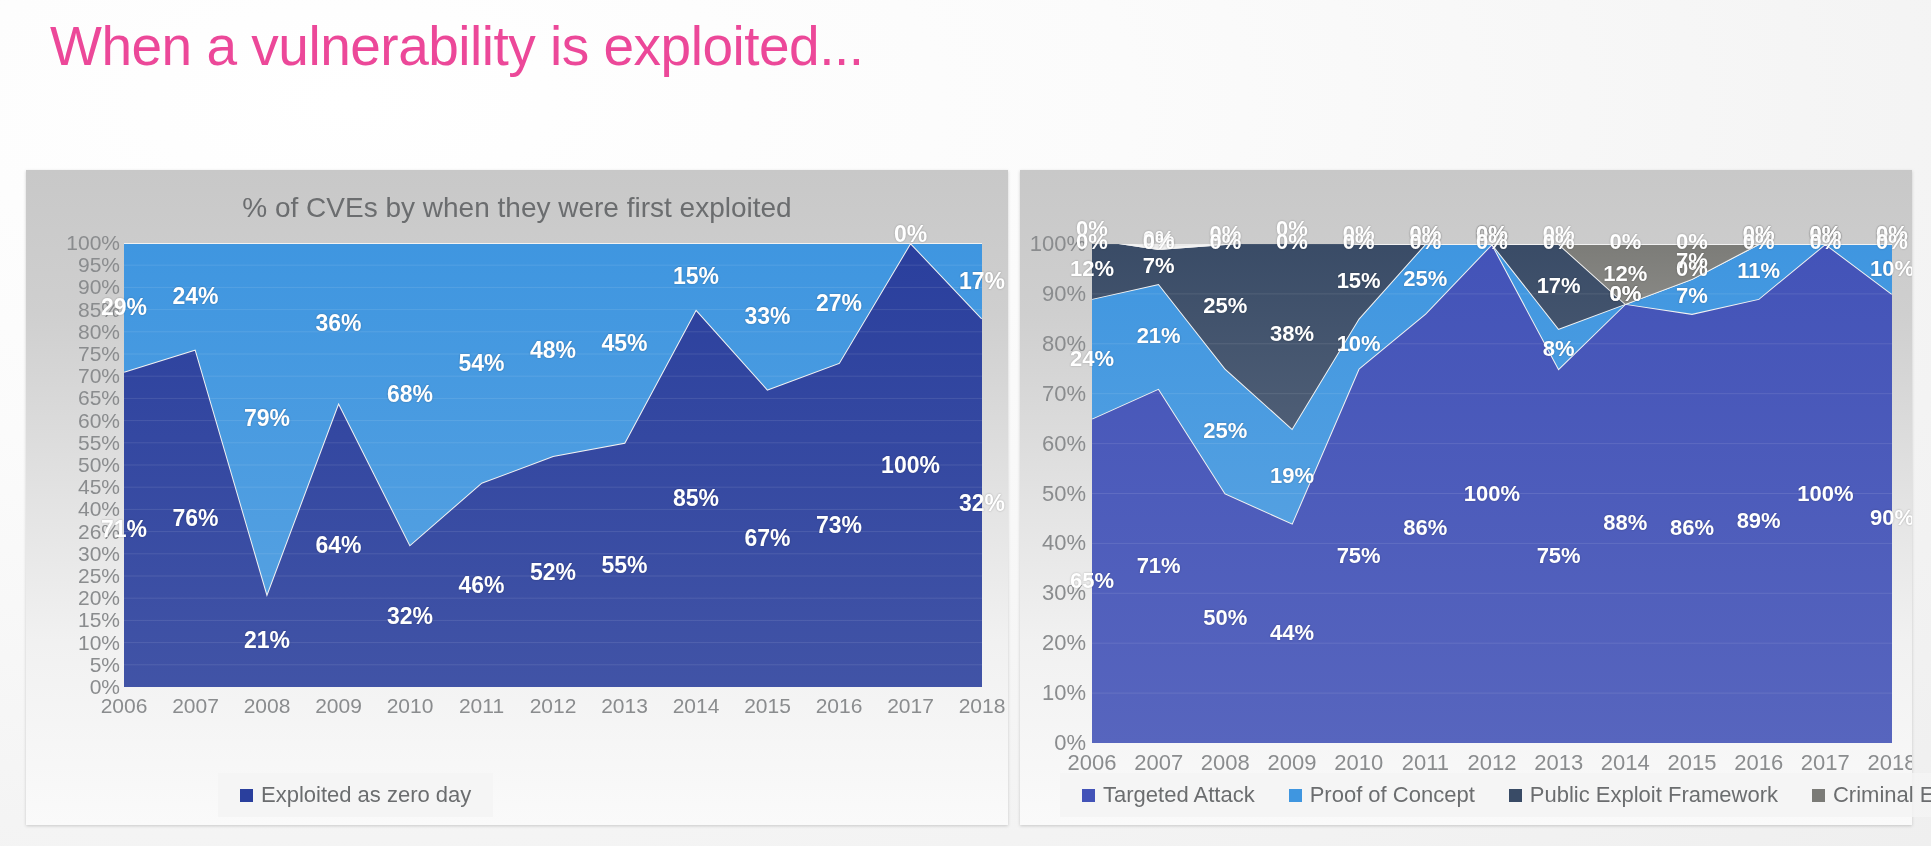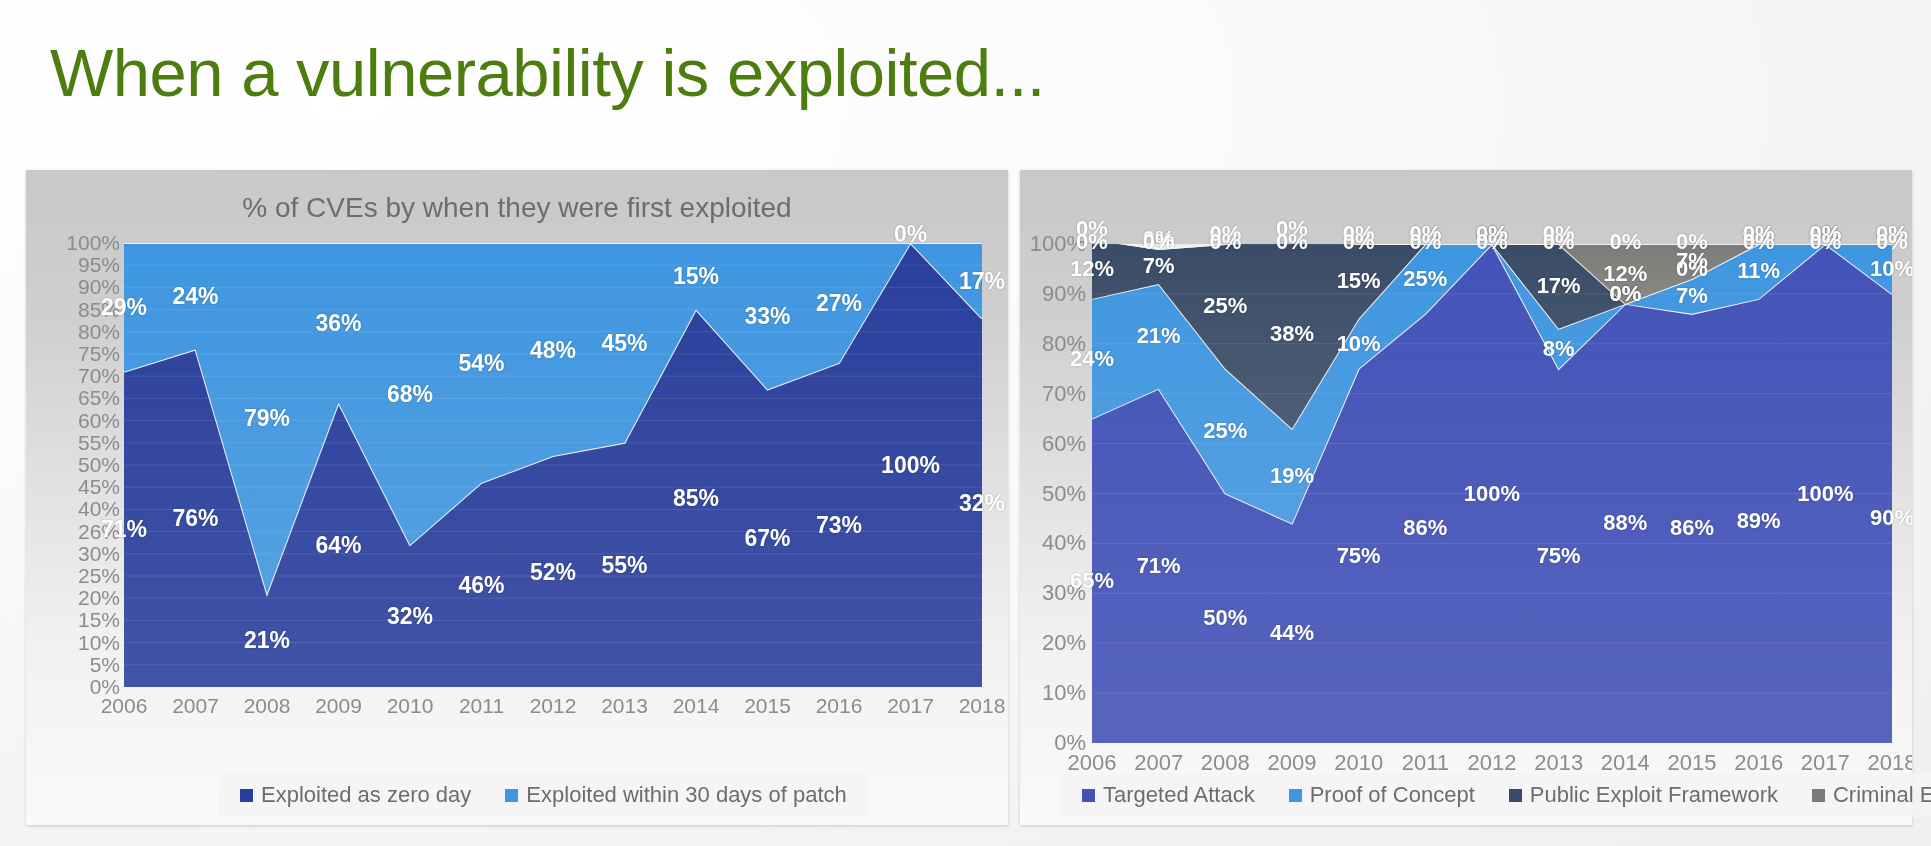--- a/index.html
+++ b/index.html
@@ -10,24 +10,24 @@
     font-family:"Liberation Sans", sans-serif;
     background:
       radial-gradient(ellipse at 18% 12%, #ffffff 0%, #fbfbfb 35%, #f4f4f4 70%, #efefef 100%);
     overflow:hidden;
     position:relative;
   }
 
   
   #slide-title {
     position:absolute;
-    left:50px; top:34px;
-    font-size:67px;
+    left:50px; top:14px;
+    font-size:55px;
     font-weight:400;
-    color:#4d7c0f;
+    color:#ec4899;
     letter-spacing:-0.5px;
     white-space:nowrap;
     font-family:"Liberation Sans", sans-serif;
   }
 
   
   .chart-panel {
     position:absolute;
     background:linear-gradient(180deg,#c8c8c8 0%,#cfcfcf 22%,#e4e4e4 52%,#f1f1f1 72%,#fafafa 100%);
     box-shadow:0 1px 3px rgba(0,0,0,0.18);
@@ -230,24 +230,20 @@
       <div class="xtick" style="left: 83.3333%;">2016</div>
       <div class="xtick" style="left: 91.6667%;">2017</div>
       <div class="xtick" style="left: 100%;">2018</div>
     </div>
 </div>
 
 <div class="legend" id="legend-left">
     <div class="legend-item">
       <span class="legend-swatch" style="background: rgb(42, 63, 157);"></span>
       <span class="legend-label">Exploited as zero day</span>
-    </div>
-    <div class="legend-item">
-      <span class="legend-swatch" style="background: rgb(63, 150, 224);"></span>
-      <span class="legend-label">Exploited within 30 days of patch</span>
     </div>
   </div>
 
 <div class="chart-panel" id="panel-right">
   <div class="yaxis" id="yaxis-right">
       <div class="ytick" style="top: 100%;">0%</div>
       <div class="ytick" style="top: 90%;">10%</div>
       <div class="ytick" style="top: 80%;">20%</div>
       <div class="ytick" style="top: 70%;">30%</div>
       <div class="ytick" style="top: 60%;">40%</div>

